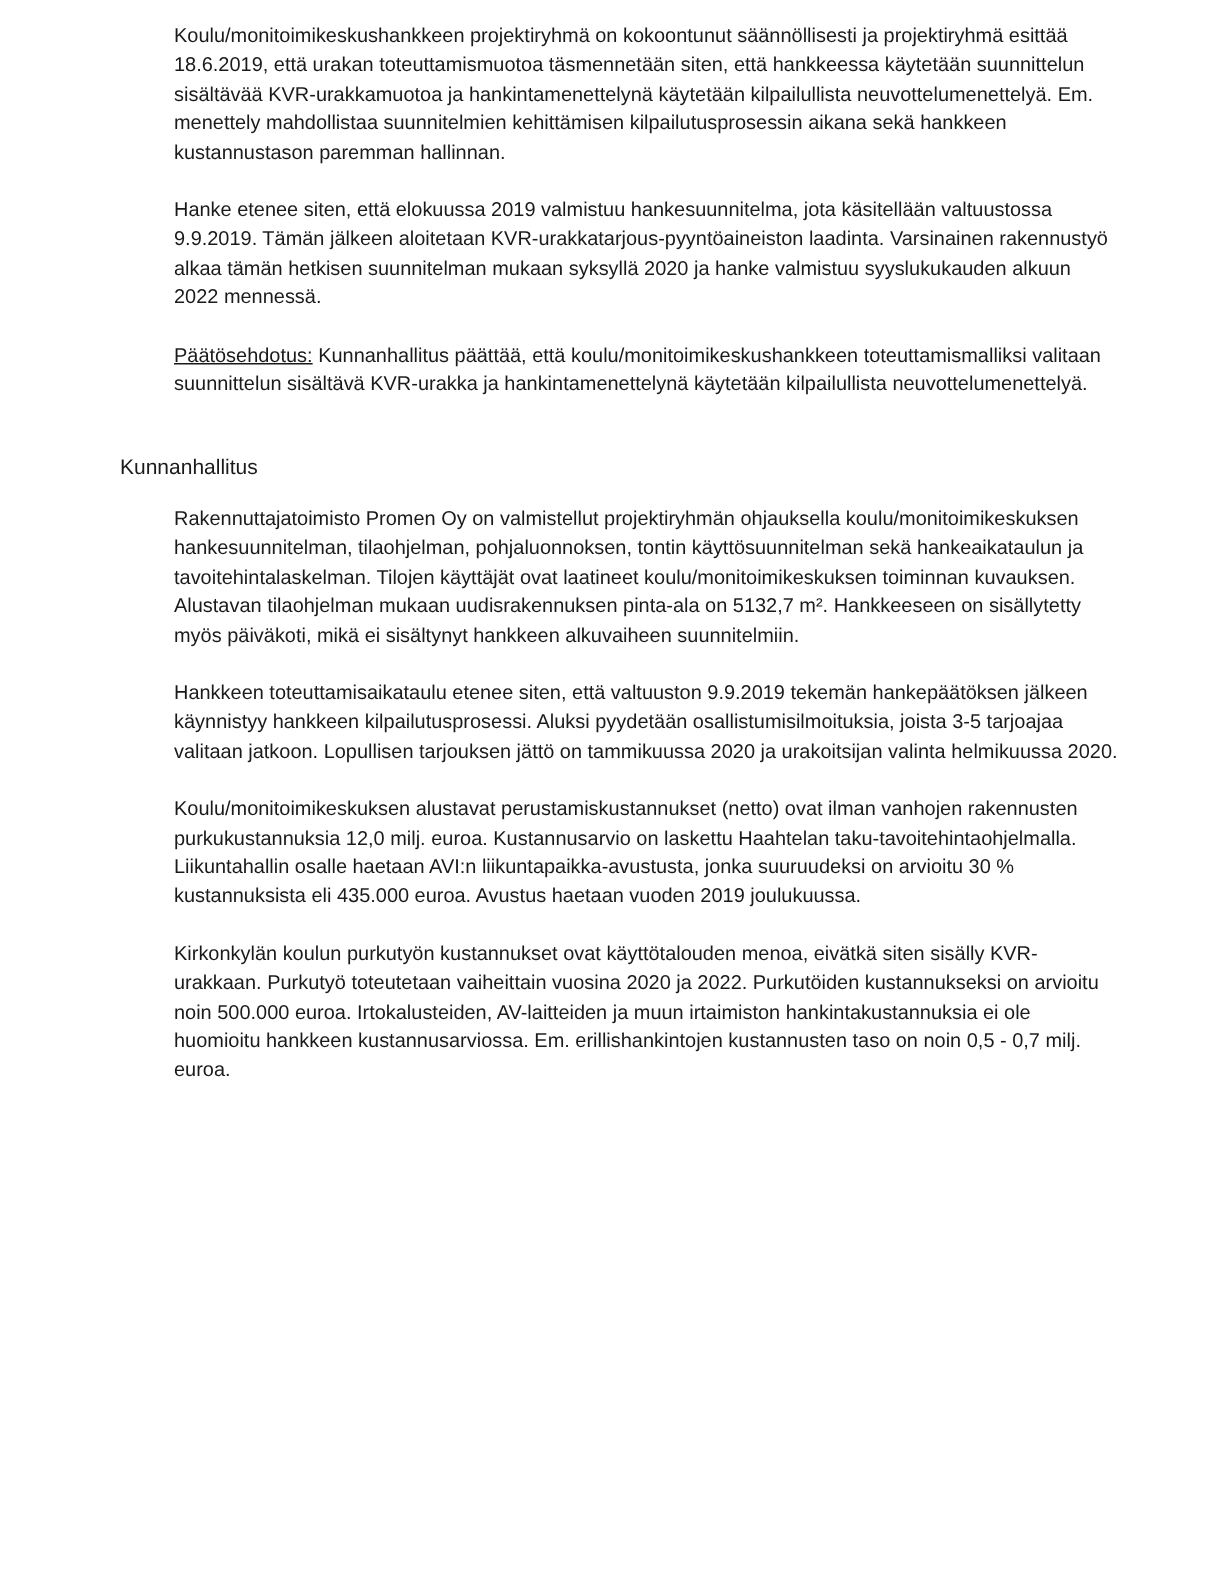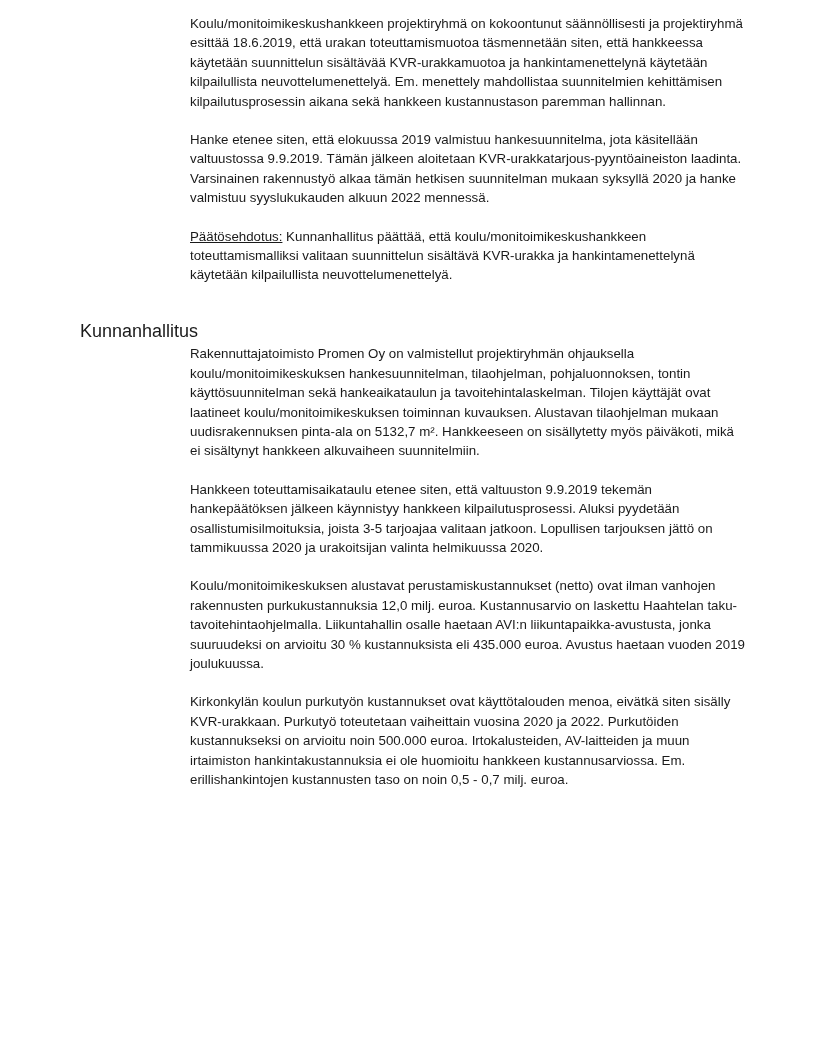--- a/index.html
+++ b/index.html
@@ -19,29 +19,29 @@
     width: 816px;
     height: 1056px;
     box-sizing: border-box;
     padding: 14px 70px 0 80px;
   }
   .doc-body {
     font-size: 13.3px;
     line-height: 19.4px;
   }
   .indented {
-    margin-left: 110px;
+    margin-left: 36px;
   }
   .para {
     margin: 0 0 19px 0;
     text-align: left;
   }
   .heading-left {
-    margin: 0 0 3px 0;
-    font-size: 18px;
+    margin: 0 0 14px 0;
+    font-size: 14px;
     line-height: 19.4px;
     font-weight: normal;
   }
   .section-gap {
     height: 18px;
   }
   .u {
     text-decoration: underline;
   }
   .b {

